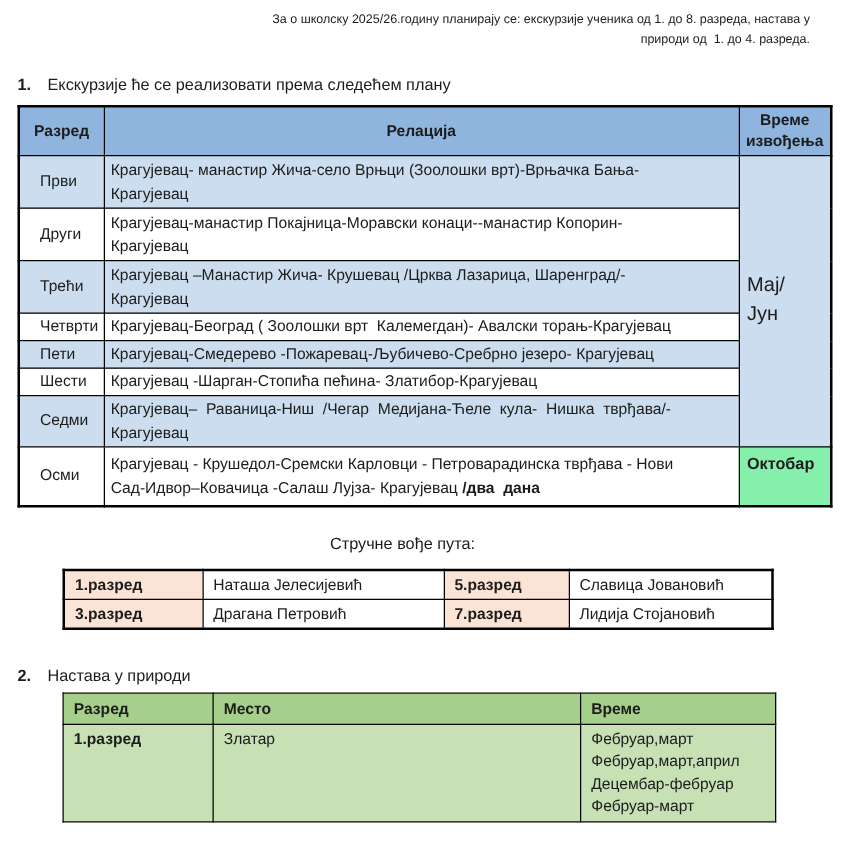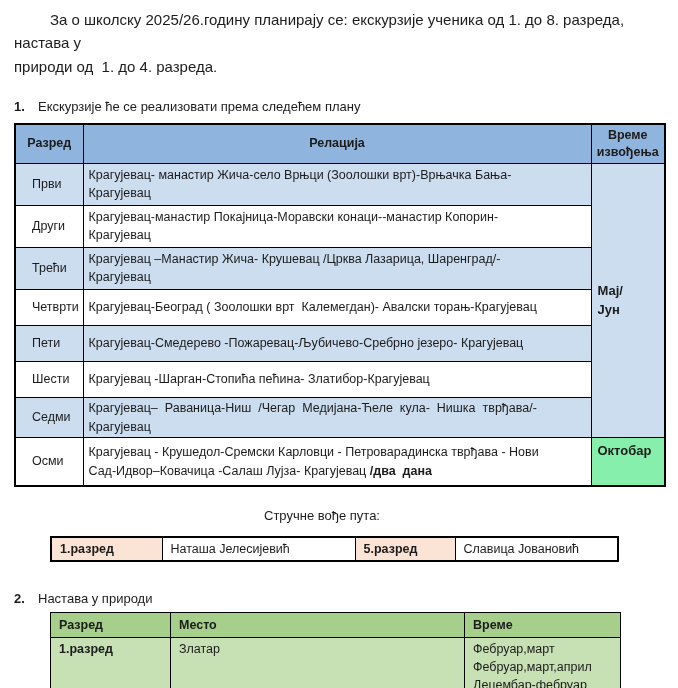--- a/index.html
+++ b/index.html
@@ -6,24 +6,25 @@
   body {
     width: 678px;
     height: 688px;
     background: #ffffff;
     font-family: "Liberation Sans", sans-serif;
     color: #1c1c1c;
     overflow: hidden;
   }
   .intro {
     margin: 8px 30px 0 14px;
-    font-size: 15px;
+    font-size: 10px;
     line-height: 1.55;
     text-indent: 36px;
     white-space: pre-wrap;
+    text-align: right;
   }
   .list-heading {
     margin: 21px 0 0 14px;
     font-size: 13px;
   }
   .list-num {
     font-weight: bold;
     display: inline-block;
     width: 24px;
   }
@@ -51,39 +52,39 @@
     line-height: 1.5;
     vertical-align: middle;
   }
   .t1 td.grade {
     font-weight: normal;
     padding: 1px 16px;
   }
   .t1 tr.alt td { background: #CBDDEF; }
   .t1 td.time-merged {
     background: #CBDDEF;
-    font-weight: bold;
-    font-size: 13px;
+    font-weight: normal;
+    font-size: 16px;
     vertical-align: middle;
     padding: 0 2px 0 6px;
     white-space: pre-wrap;
     line-height: 1.4;
   }
   .t1 td.time-oct {
     font-weight: bold;
     font-size: 13px;
     vertical-align: top;
     padding: 3px 2px 0 6px;
     background: #86efac;
   }
   .pre { white-space: pre-wrap; }
   .spread { word-spacing: 3.5px; }
   .b { font-weight: bold; }
   .r-two { height: 42px; }
-  .r-one { height: 36px; }
+  .r-one { height: 22px; }
   .r-sev { height: 40px; }
   .r-eig { height: 48px; }
   
   .guides-title {
     margin-top: 21px;
     width: 644px;
     text-align: center;
     font-size: 13px;
   }
   .t2 {
@@ -201,20 +202,26 @@
       <col style="width:100px">
       <col style="width:163px">
     </colgroup>
   <tbody>
       <tr>
     <td class="gcell">1.разред</td>
     <td>Наташа Јелесијевић</td>
     <td class="gcell">5.разред</td>
     <td>Славица Јовановић</td>
   </tr>
+  <tr>
+    <td class="gcell">3.разред</td>
+    <td>Драгана Петровић</td>
+    <td class="gcell">7.разред</td>
+    <td>Лидија Стојановић</td>
+  </tr>
 </tbody>
   </table>
 
 <div class="list-heading sec2-heading">
   <span class="list-num">2.</span><span>Настава у природи</span>
 </div>
 
 <table class="t3">
   <colgroup>
       <col style="width:120px">

